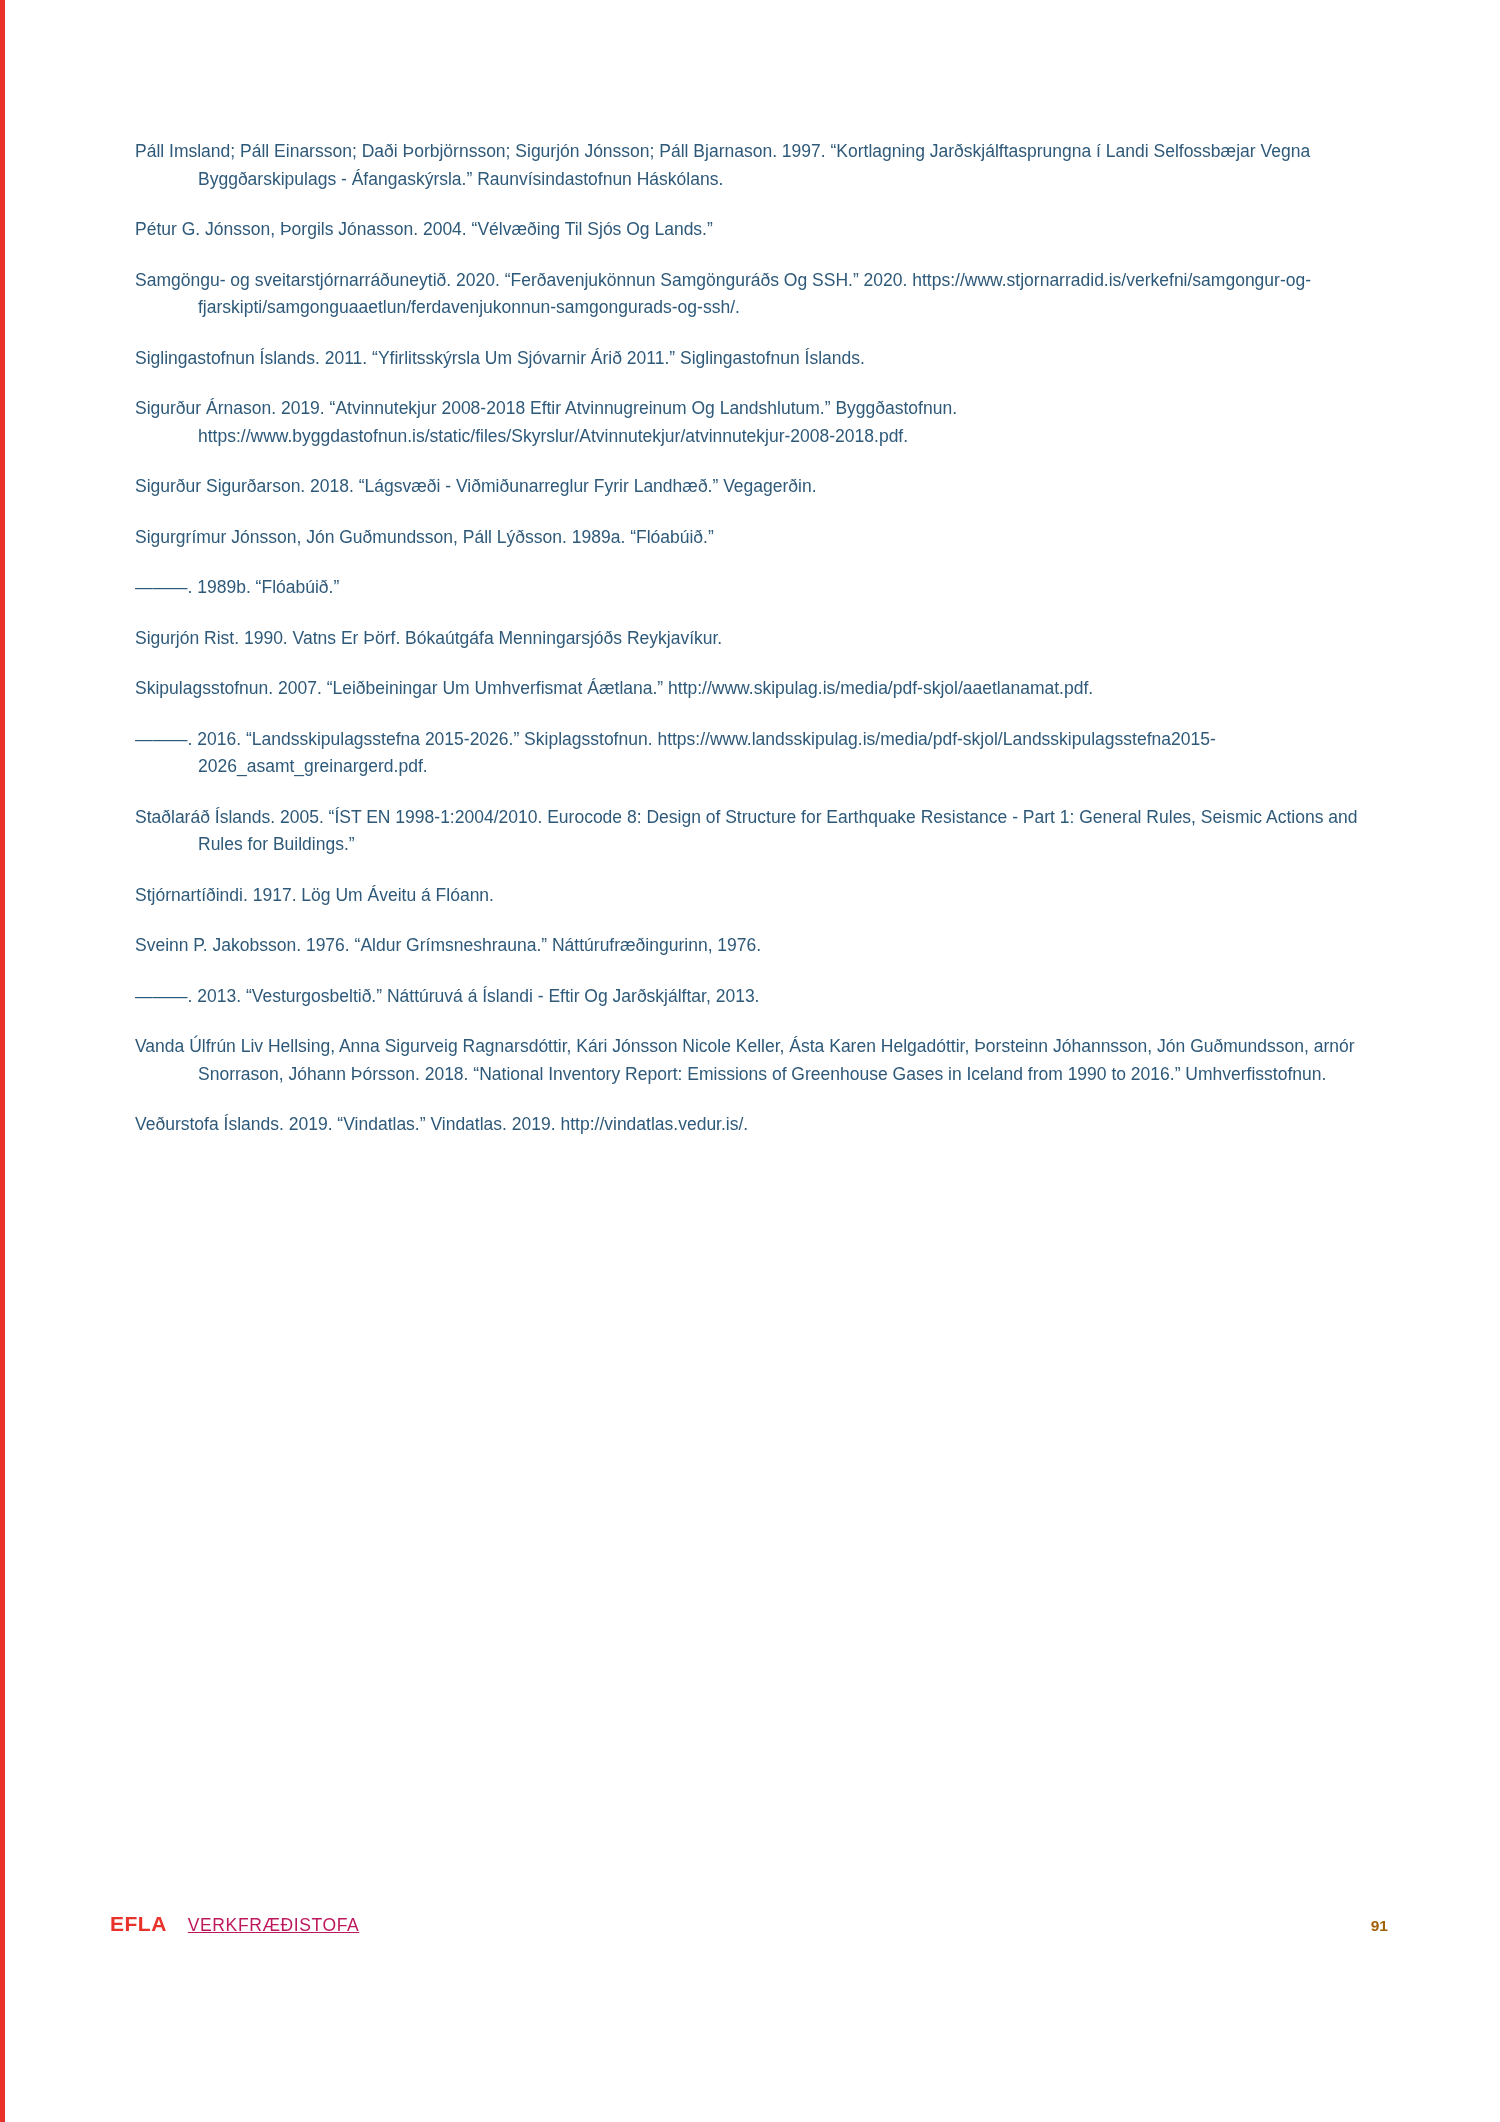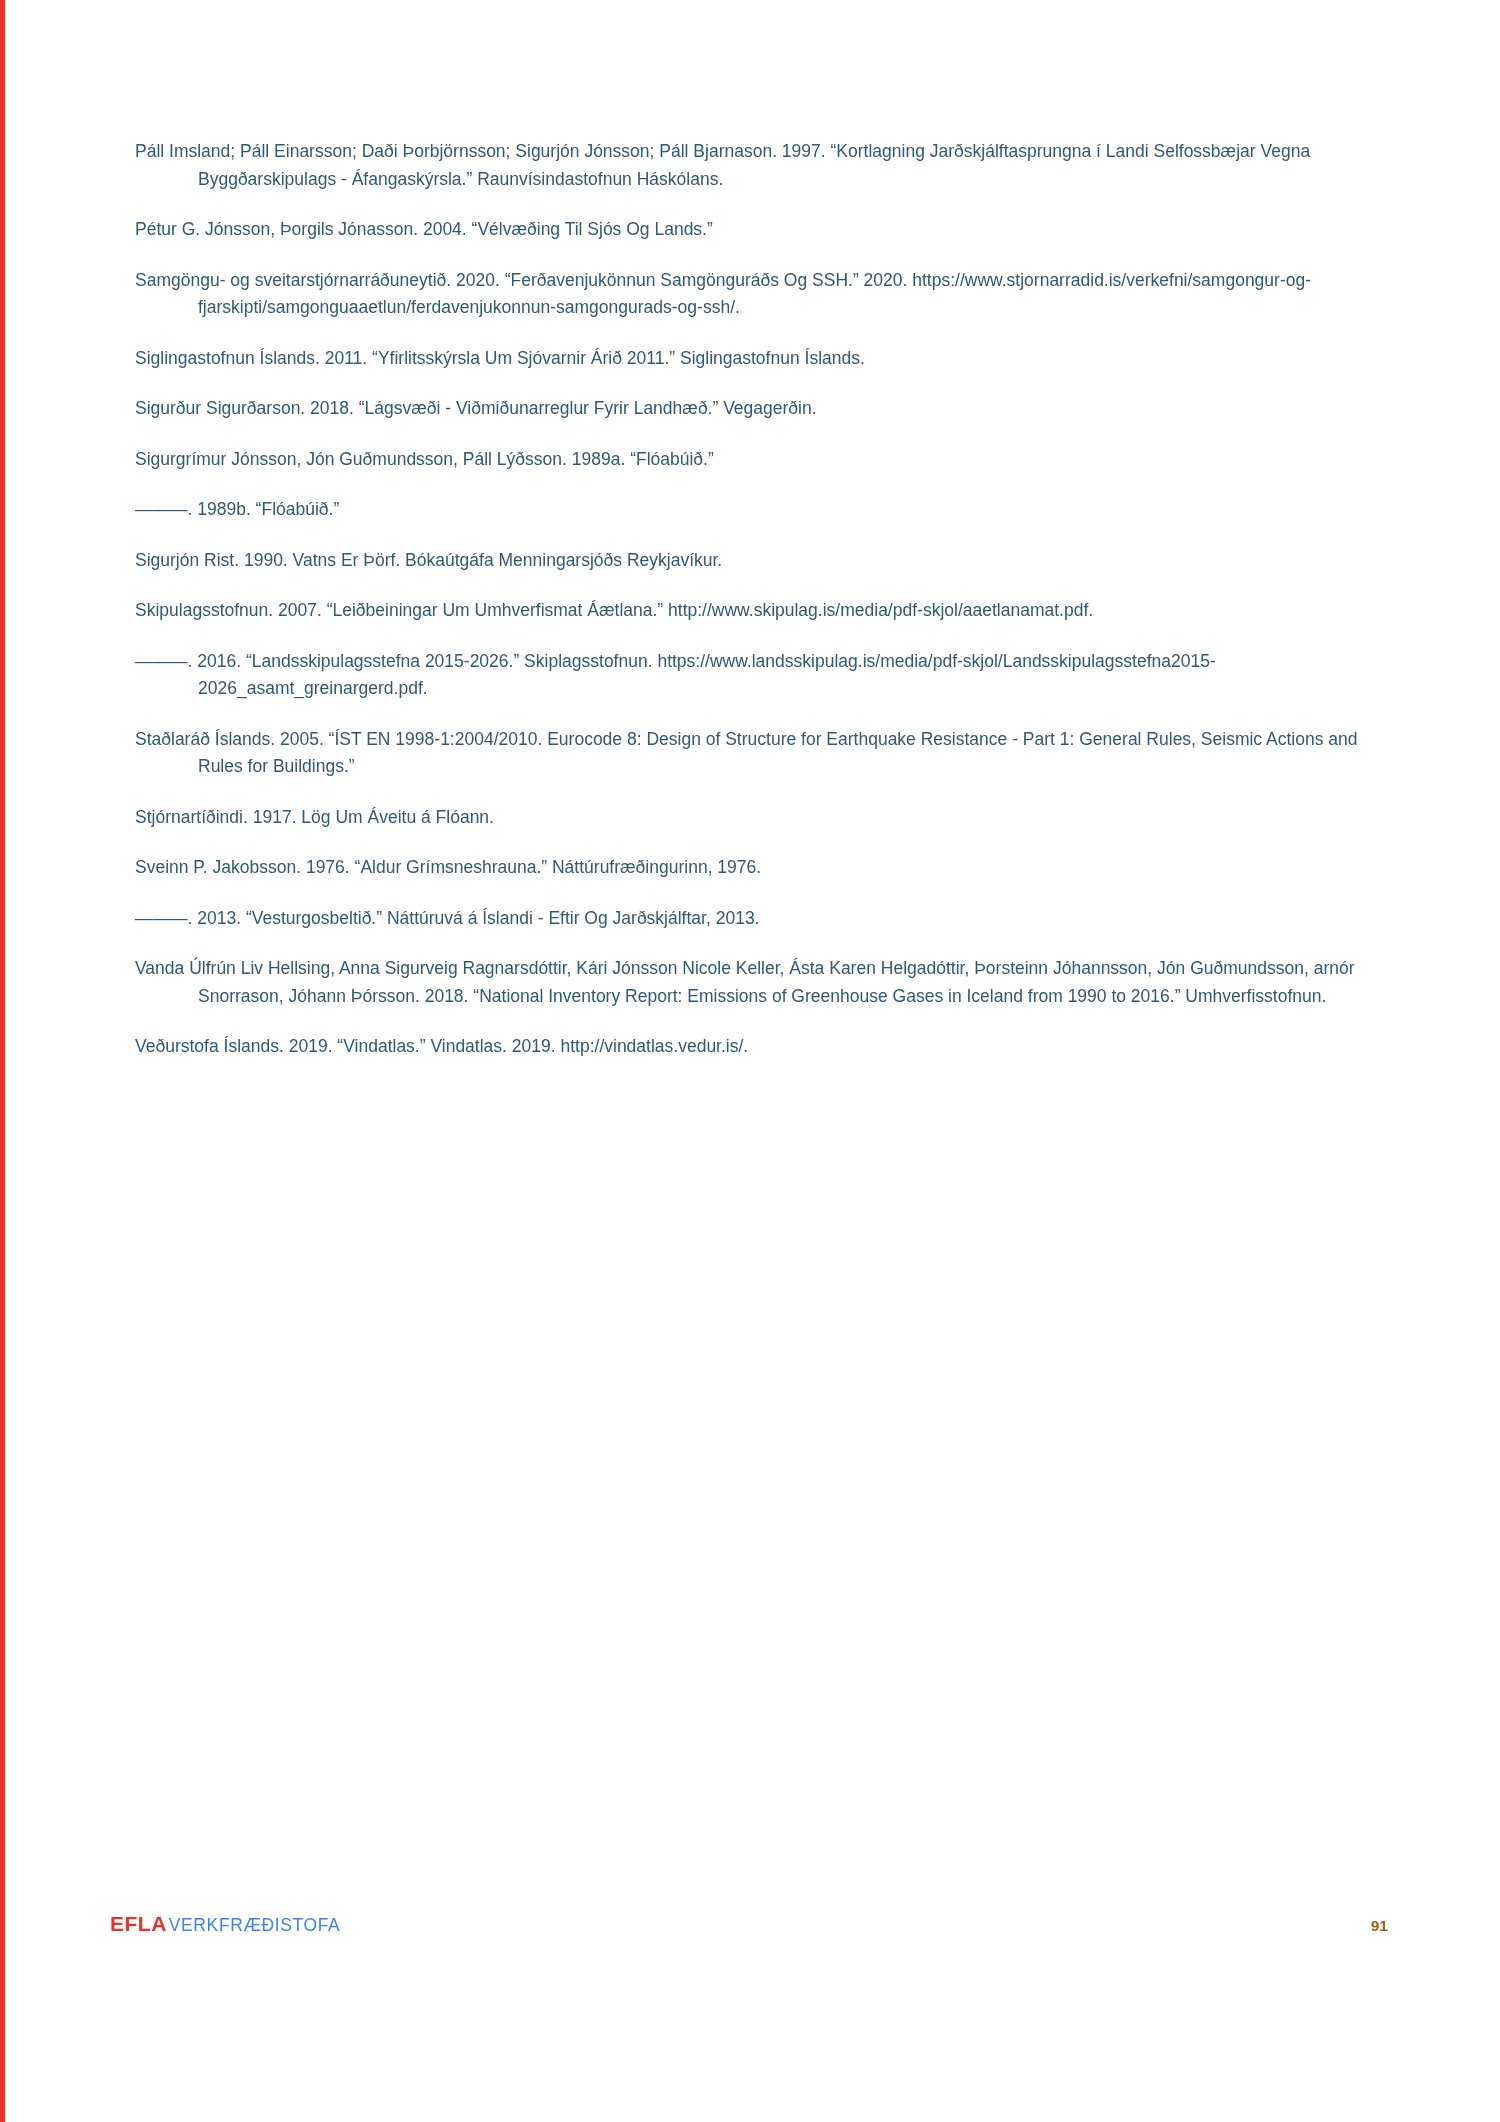--- a/index.html
+++ b/index.html
@@ -48,45 +48,47 @@
     display: flex;
     align-items: baseline;
   }
   .efla-logo {
     color: #E8322A;
     font-weight: 700;
     font-size: 21px;
     letter-spacing: 0.5px;
   }
   .company-name {
-    color: #3b82f6;
+    color: #be185d;
     font-size: 17.5px;
     letter-spacing: 0.6px;
-    margin-left: 2px;
+    margin-left: 21px;
     font-weight: 400;
+    text-decoration: underline;
   }
   .page-number {
     margin-left: auto;
     color: #a16207;
     font-weight: 700;
     font-size: 15.5px;
   }
 </style>
 </head>
 <body>
 
 <div>
   <div class="left-rule"></div>
 
   <div class="content">
 
   <p class="ref"><span>Páll Imsland; Páll Einarsson; Daði Þorbjörnsson; Sigurjón Jónsson; Páll Bjarnason. 1997. “Kortlagning Jarðskjálftasprungna í Landi Selfossbæjar Vegna Byggðarskipulags - Áfangaskýrsla.” Raunvísindastofnun Háskólans.</span></p>
       <p class="ref"><span>Pétur G. Jónsson, Þorgils Jónasson. 2004. “Vélvæðing Til Sjós Og Lands.”</span></p>
       <p class="ref"><span>Samgöngu- og sveitarstjórnarráðuneytið. 2020. “Ferðavenjukönnun Samgönguráðs Og SSH.” 2020. https://www.stjornarradid.is/verkefni/samgongur-og-fjarskipti/samgonguaaetlun/ferdavenjukonnun-samgongurads-og-ssh/.</span></p>
       <p class="ref"><span>Siglingastofnun Íslands. 2011. “Yfirlitsskýrsla Um Sjóvarnir Árið 2011.” Siglingastofnun Íslands.</span></p>
+      <p class="ref"><span>Sigurður Árnason. 2019. “Atvinnutekjur 2008-2018 Eftir Atvinnugreinum Og Landshlutum.” Byggðastofnun. https://www.byggdastofnun.is/static/files/Skyrslur/Atvinnutekjur/atvinnutekjur-2008-2018.pdf.</span></p>
       <p class="ref"><span>Sigurður Sigurðarson. 2018. “Lágsvæði - Viðmiðunarreglur Fyrir Landhæð.” Vegagerðin.</span></p>
       <p class="ref"><span>Sigurgrímur Jónsson, Jón Guðmundsson, Páll Lýðsson. 1989a. “Flóabúið.”</span></p>
       <p class="ref"><span>———. 1989b. “Flóabúið.”</span></p>
       <p class="ref"><span>Sigurjón Rist. 1990. </span><span class="it">Vatns Er Þörf</span><span>. Bókaútgáfa Menningarsjóðs Reykjavíkur.</span></p>
       <p class="ref"><span>Skipulagsstofnun. 2007. “Leiðbeiningar Um Umhverfismat Áætlana.” http://www.skipulag.is/media/pdf-skjol/aaetlanamat.pdf.</span></p>
       <p class="ref"><span>———. 2016. “Landsskipulagsstefna 2015-2026.” Skiplagsstofnun. https://www.landsskipulag.is/media/pdf-skjol/Landsskipulagsstefna2015-2026_asamt_greinargerd.pdf.</span></p>
       <p class="ref"><span>Staðlaráð Íslands. 2005. “ÍST EN 1998-1:2004/2010. Eurocode 8: Design of Structure for Earthquake Resistance - Part 1: General Rules, Seismic Actions and Rules for Buildings.”</span></p>
       <p class="ref"><span>Stjórnartíðindi. 1917. </span><span class="it">Lög Um Áveitu á Flóann</span><span>.</span></p>
       <p class="ref"><span>Sveinn P. Jakobsson. 1976. “Aldur Grímsneshrauna.” </span><span class="it">Náttúrufræðingurinn</span><span>, 1976.</span></p>
       <p class="ref"><span>———. 2013. “Vesturgosbeltið.” </span><span class="it">Náttúruvá á Íslandi - Eftir Og Jarðskjálftar</span><span>, 2013.</span></p>

